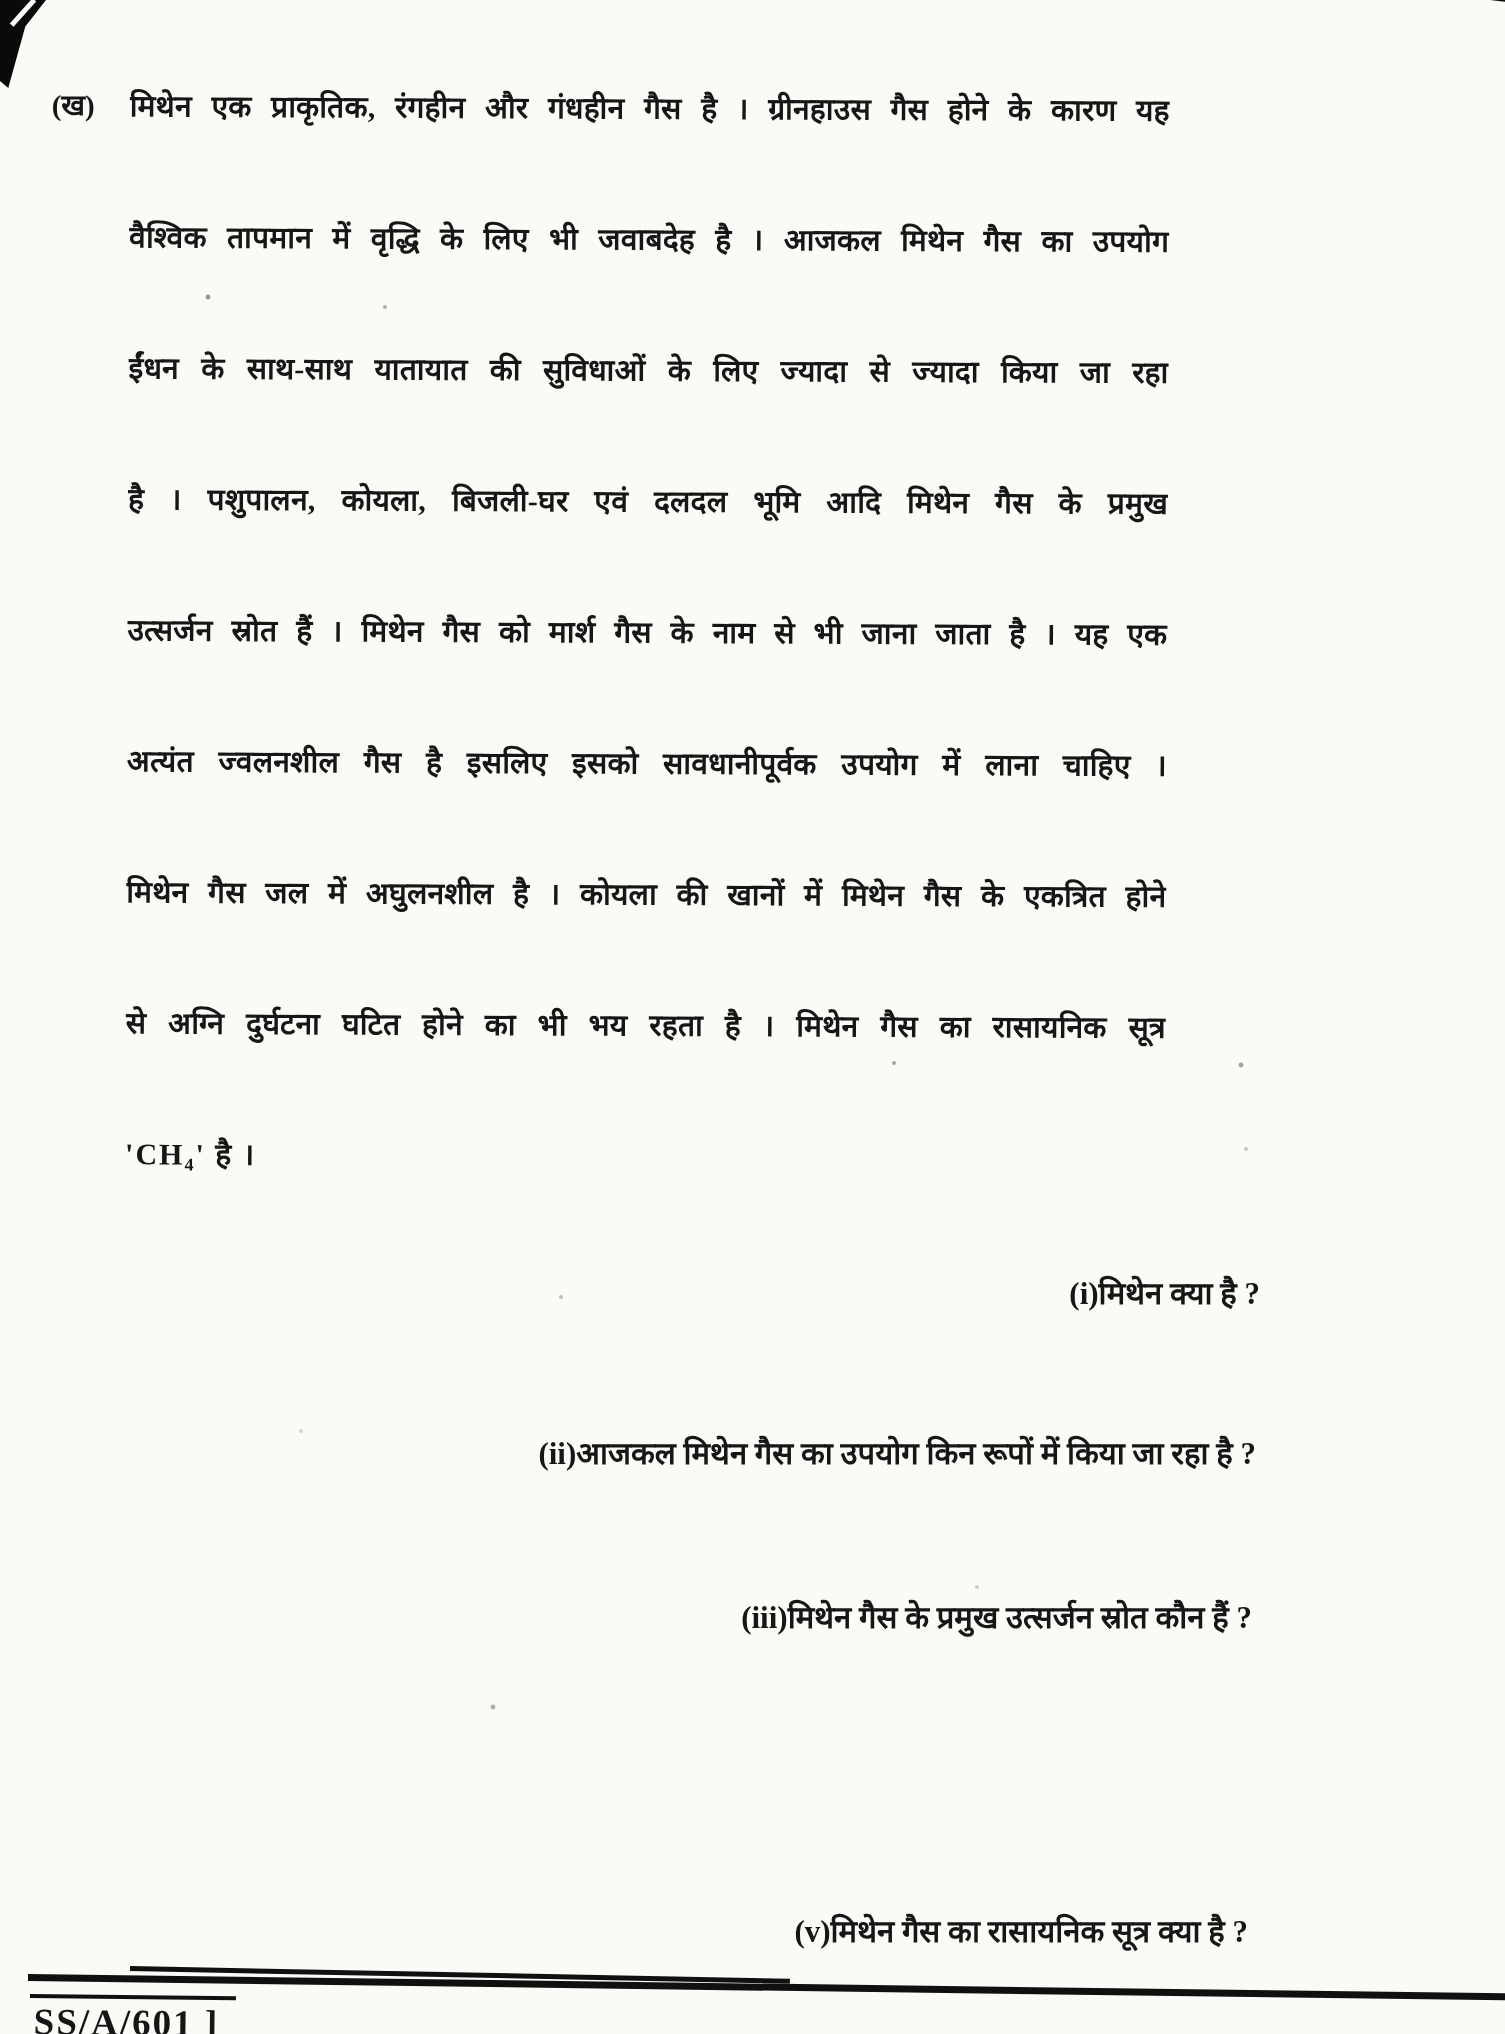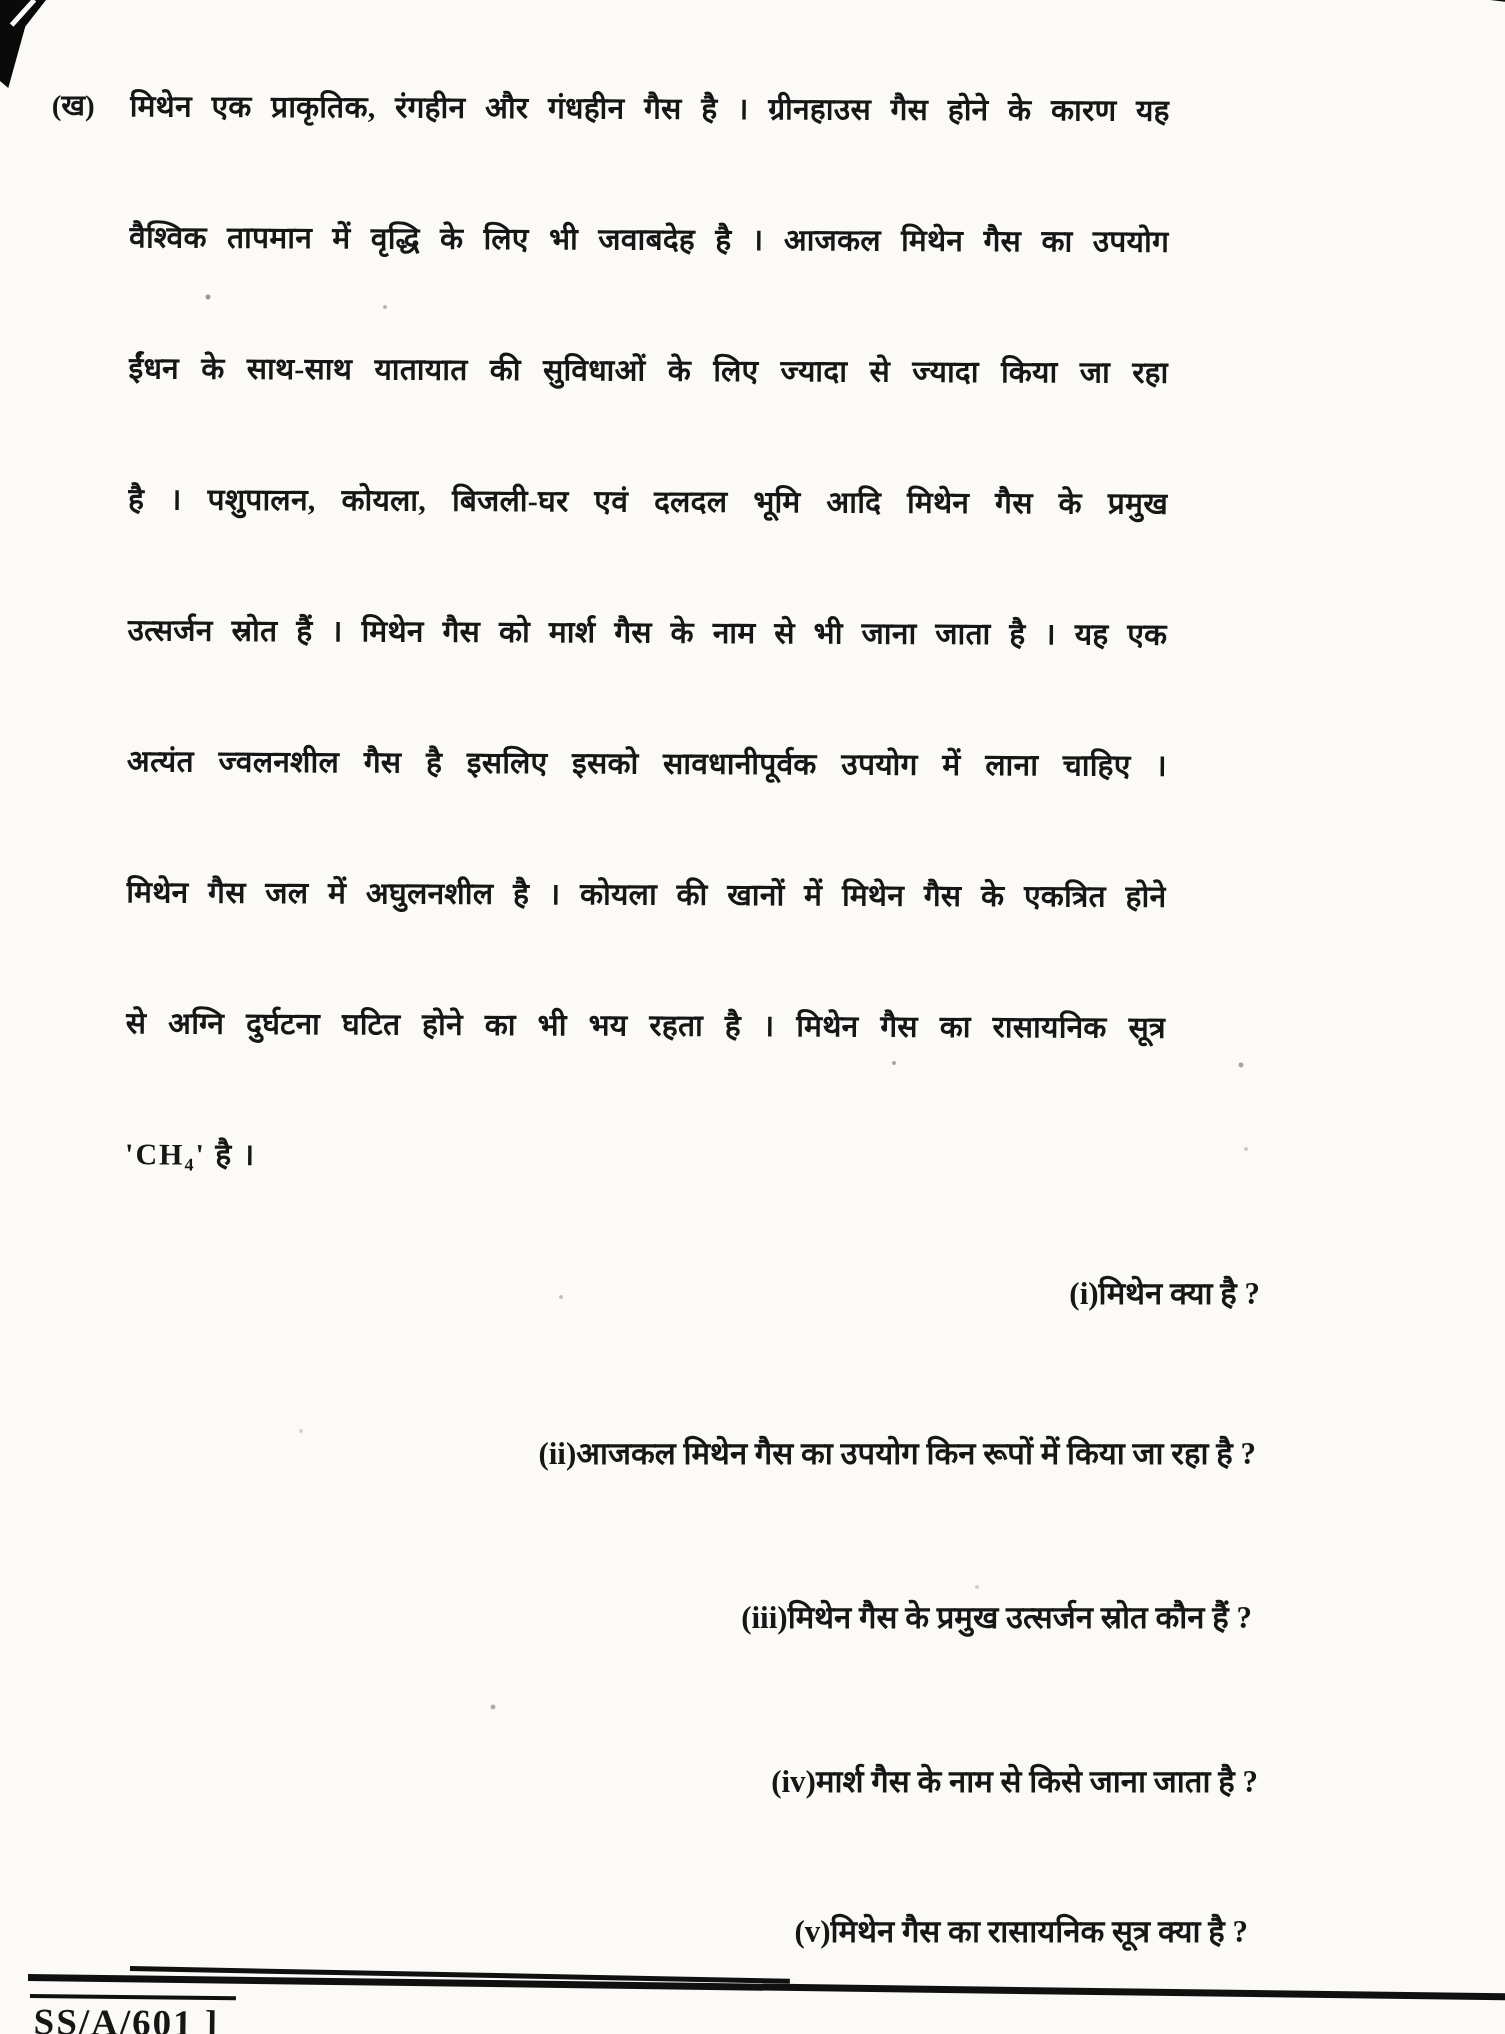--- a/index.html
+++ b/index.html
@@ -181,23 +181,20 @@
 
   <div class="question-row q-1">
     <span class="q-num">(i)</span><span class="q-text">मिथेन क्या है ?</span>
   </div>
   <div class="question-row q-2">
     <span class="q-num">(ii)</span><span class="q-text">आजकल मिथेन गैस का उपयोग किन रूपों में किया जा रहा है ?</span>
   </div>
   <div class="question-row q-3">
     <span class="q-num">(iii)</span><span class="q-text">मिथेन गैस के प्रमुख उत्सर्जन स्रोत कौन हैं ?</span>
   </div>
-  <div class="question-row q-4">
-    <span class="q-num">(iv)</span><span class="q-text">मार्श गैस के नाम से किसे जाना जाता है ?</span>
-  </div>
   <div class="question-row q-5">
     <span class="q-num">(v)</span><span class="q-text">मिथेन गैस का रासायनिक सूत्र क्या है ?</span>
   </div>
 
   <div class="footer-rule-short"></div>
   <div class="footer-rule-main"></div>
   <div class="footer-code">SS/A/601 ]</div>
 
 </div>
 

